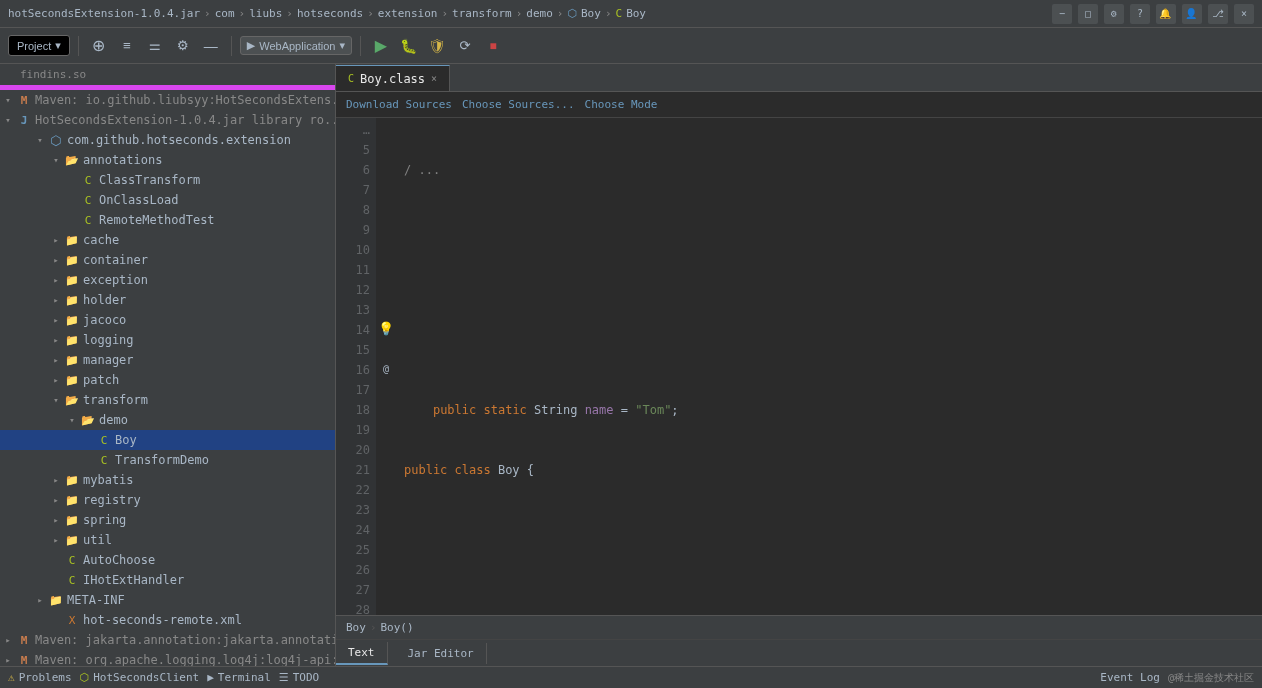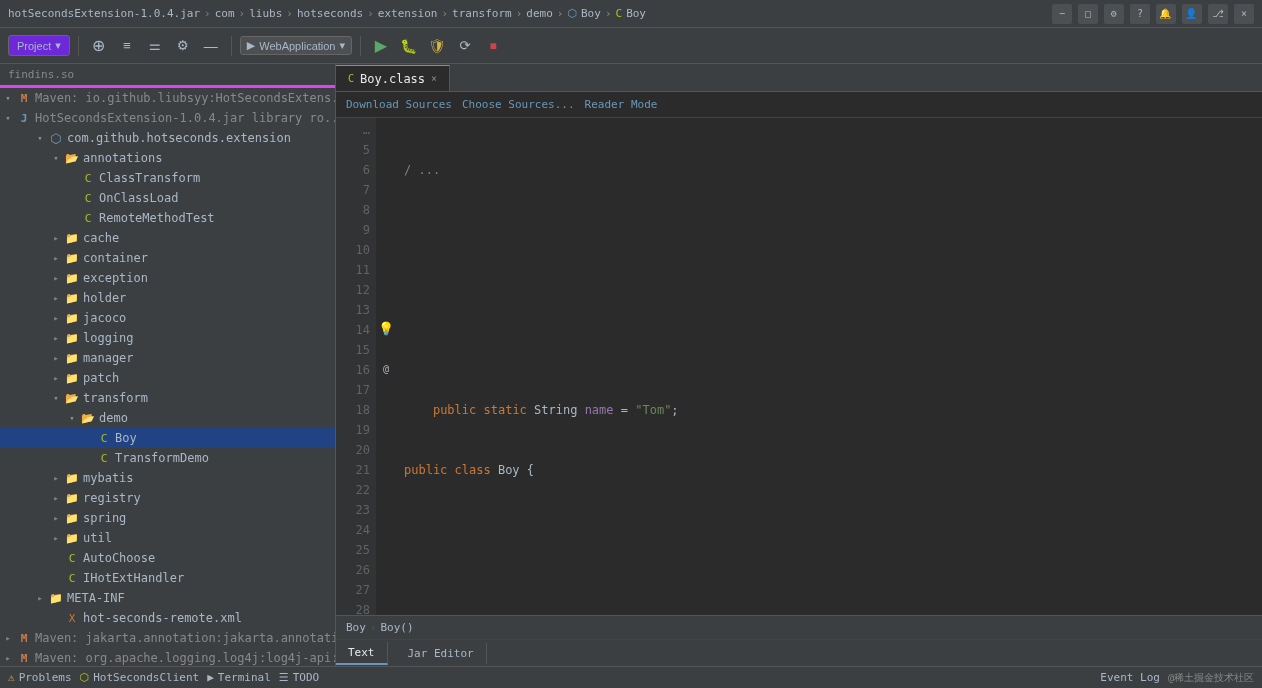--- a/index.html
+++ b/index.html
@@ -69,21 +69,21 @@
       border: none;
       color: #a9b7c6;
       cursor: pointer;
       border-radius: 3px;
       font-size: 11px;
       display: flex;
       align-items: center;
       gap: 4px;
     }
     .toolbar-btn.project-btn {
-      background: #6d28d9;
+      background: #000000;
       border: 1px solid #666;
     }
     .run-btn {
       width: 24px; height: 24px;
       background: transparent;
       border: none;
       cursor: pointer;
       display: flex; align-items: center; justify-content: center;
     }
     .run-icon { color: #59a869; font-size: 16px; }
@@ -112,24 +112,24 @@
     .sidebar {
       width: 336px;
       background: #3c3f41;
       border-right: 1px solid #555;
       display: flex;
       flex-direction: column;
       flex-shrink: 0;
       overflow: hidden;
     }
     .sidebar-header {
-      padding: 4px 8px;
+      padding: 4px 20px;
       font-size: 11px;
       color: #888;
-      border-bottom: 3px solid #d946ef;
+      border-bottom: 5px solid #d946ef;
     }
     .sidebar-content {
       flex: 1;
       overflow-y: auto;
       overflow-x: hidden;
     }
     .sidebar-content::-webkit-scrollbar { width: 6px; }
     .sidebar-content::-webkit-scrollbar-track { background: #3c3f41; }
     .sidebar-content::-webkit-scrollbar-thumb { background: #666; }
 
@@ -646,21 +646,21 @@
       <div class="tab active">
         <span style="color:#a8c023; font-size:10px;">C</span>
         <span>Boy.class</span>
         <span class="tab-close">×</span>
       </div>
     </div>
 
     <div class="decompile-bar">
       <a class="decompile-link">Download Sources</a>
       <a class="decompile-link">Choose Sources...</a>
-      <span class="reader-mode">Reader Mode</span>
+      <span class="reader-mode">Choose Mode</span>
     </div>
 
     <div class="code-editor">
       <div class="line-numbers">
         <div class="line-number">…</div>
         <div class="line-number">5</div>
         <div class="line-number">6</div>
         <div class="line-number">7</div>
         <div class="line-number">8</div>
         <div class="line-number">9</div>

